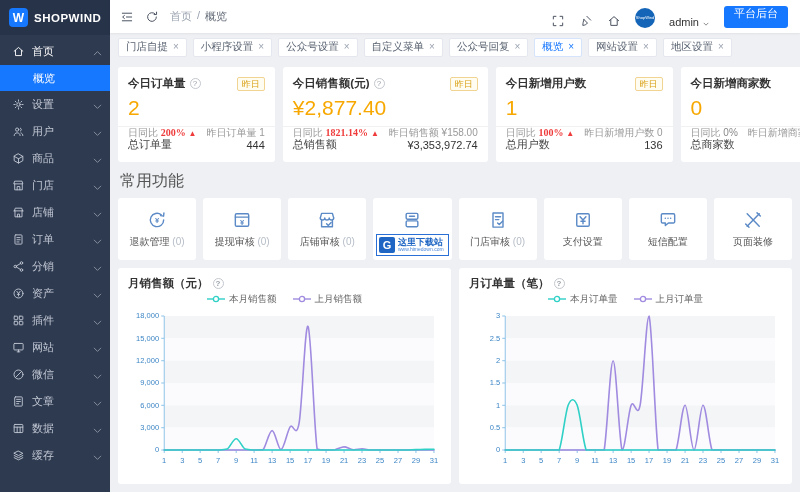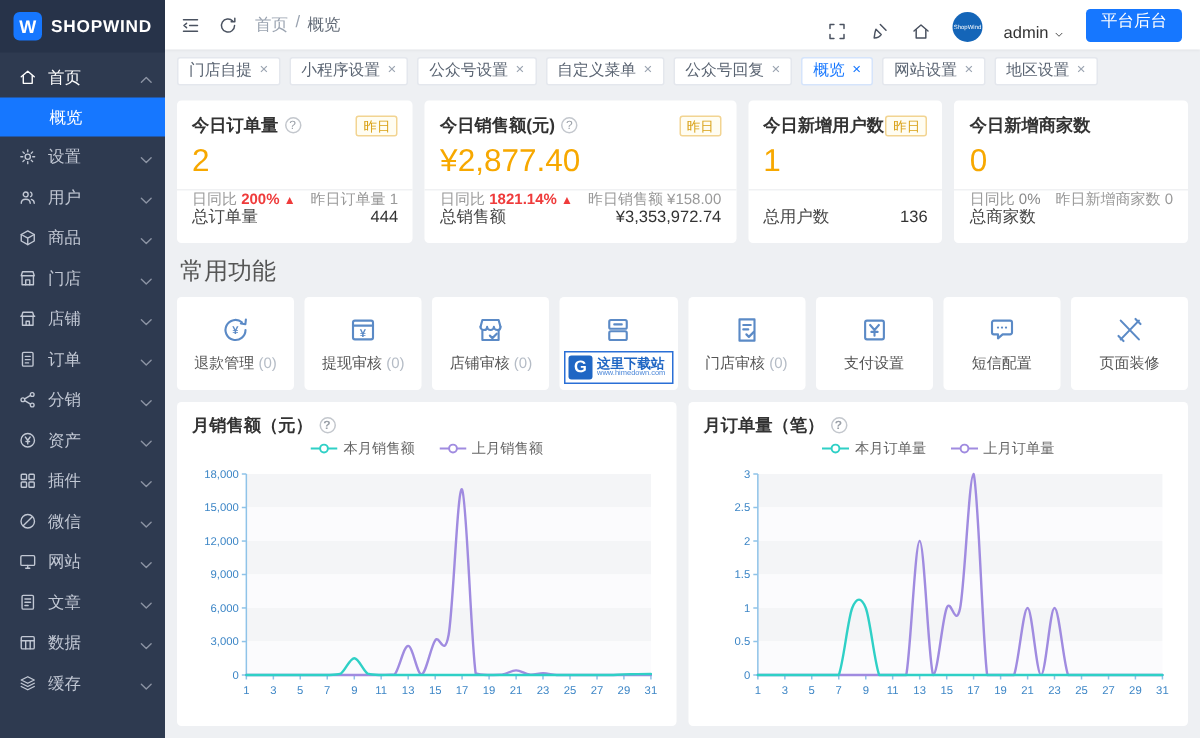--- a/index.html
+++ b/index.html
@@ -43,21 +43,21 @@
 
   
   .stats { display:flex; gap:8px; }
   .stat-card { flex:1; background:#fff; border-radius:3px; height:95px; padding:9px 10px 0; position:relative; }
   .stat-head { display:flex; align-items:center; }
   .stat-title { font-size:11.5px; font-weight:bold; color:#333; }
   .help { width:11px; height:11px; border:1px solid #c3c7cd; color:#9aa0a8; border-radius:50%; font-size:8px; display:inline-flex; align-items:center; justify-content:center; margin-left:4px; cursor:pointer; flex-shrink:0; }
   .badge { margin-left:auto; font-size:9px; color:#d9a116; border:1px solid #f2d492; background:#fffdf2; padding:0 4px; height:14px; line-height:13px; border-radius:2px; }
   .stat-value { font-size:21px; color:#f7a800; margin-top:5px; font-weight:500; }
   .stat-ratio { font-size:10px; color:#999; margin-top:6px; display:flex; gap:10px; align-items:center; white-space:nowrap; }
-  .stat-ratio b.up { color:#ef3b3b; }
+  .stat-ratio b.up { color:#ef3b3b;font-family:Liberation Serif, serif; }
   .stat-ratio b.flat { color:#888; font-weight:normal; }
   .stat-ratio .tri { color:#ef3b3b; font-size:8px; font-weight:normal; }
   .stat-foot { position:absolute; left:0; right:0; bottom:0; height:36px; border-top:1px solid #f0f1f3; display:flex; align-items:center; padding:0 10px; font-size:11px; color:#444; }
   .foot-val { margin-left:auto; color:#333; }
 
   
   .section-label { font-size:16px; color:#555; margin:9px 2px 6px; }
   .functions { display:flex; gap:7px; }
   .func-tile { flex:1; background:#fff; border-radius:3px; height:62px; display:flex; flex-direction:column; align-items:center; justify-content:center; gap:5px; cursor:pointer; }
   .func-icon { width:20px; height:20px; color:#5b8ac6; }
@@ -239,39 +239,39 @@
           <span>插件</span>
           <span class="chev"><span class="icn ">
               <svg viewBox="0 0 24 24" fill="none" stroke="currentColor" stroke-width="1.7" stroke-linecap="round" stroke-linejoin="round">
                 <path d="M6 9.5l6 6 6-6"></path>
               </svg>
             </span></span>
         </div>
         <div class="nav-item">
           <span class="icn ">
             <svg viewBox="0 0 24 24" fill="none" stroke="currentColor" stroke-width="1.7" stroke-linecap="round" stroke-linejoin="round">
+              <rect x="3.5" y="4.5" width="17" height="12" rx="1.5"></rect>
+              <path d="M9.5 20h5M12 16.5V20"></path>
+            </svg>
+          </span>
+          <span>网站</span>
+          <span class="chev"><span class="icn ">
+              <svg viewBox="0 0 24 24" fill="none" stroke="currentColor" stroke-width="1.7" stroke-linecap="round" stroke-linejoin="round">
+                <path d="M6 9.5l6 6 6-6"></path>
+              </svg>
+            </span></span>
+        </div>
+        <div class="nav-item">
+          <span class="icn ">
+            <svg viewBox="0 0 24 24" fill="none" stroke="currentColor" stroke-width="1.7" stroke-linecap="round" stroke-linejoin="round">
               <circle cx="12" cy="12" r="8.3"></circle>
               <path d="M6.7 17.3 17.3 6.7"></path>
             </svg>
           </span>
           <span>微信</span>
-          <span class="chev"><span class="icn ">
-              <svg viewBox="0 0 24 24" fill="none" stroke="currentColor" stroke-width="1.7" stroke-linecap="round" stroke-linejoin="round">
-                <path d="M6 9.5l6 6 6-6"></path>
-              </svg>
-            </span></span>
-        </div>
-        <div class="nav-item">
-          <span class="icn ">
-            <svg viewBox="0 0 24 24" fill="none" stroke="currentColor" stroke-width="1.7" stroke-linecap="round" stroke-linejoin="round">
-              <rect x="3.5" y="4.5" width="17" height="12" rx="1.5"></rect>
-              <path d="M9.5 20h5M12 16.5V20"></path>
-            </svg>
-          </span>
-          <span>网站</span>
           <span class="chev"><span class="icn ">
               <svg viewBox="0 0 24 24" fill="none" stroke="currentColor" stroke-width="1.7" stroke-linecap="round" stroke-linejoin="round">
                 <path d="M6 9.5l6 6 6-6"></path>
               </svg>
             </span></span>
         </div>
         <div class="nav-item">
           <span class="icn ">
             <svg viewBox="0 0 24 24" fill="none" stroke="currentColor" stroke-width="1.7" stroke-linecap="round" stroke-linejoin="round">
               <rect x="5" y="3.5" width="14" height="17" rx="1.5"></rect>
@@ -442,20 +442,24 @@
               <span>总销售额</span>
               <span class="foot-val">¥3,353,972.74</span>
             </div>
           </div>
           <div class="stat-card">
             <div class="stat-head">
               <span class="stat-title">今日新增用户数</span>
               <span class="badge">昨日</span>
             </div>
             <div class="stat-value">1</div>
+            <div class="stat-ratio">
+              <span>日同比 <b class="up">100%</b> <span class="tri">▲</span></span>
+              <span>昨日新增用户数 0</span>
+            </div>
             <div class="stat-foot">
               <span>总用户数</span>
               <span class="foot-val">136</span>
             </div>
           </div>
           <div class="stat-card">
             <div class="stat-head">
               <span class="stat-title">今日新增商家数</span>
             </div>
             <div class="stat-value">0</div>

